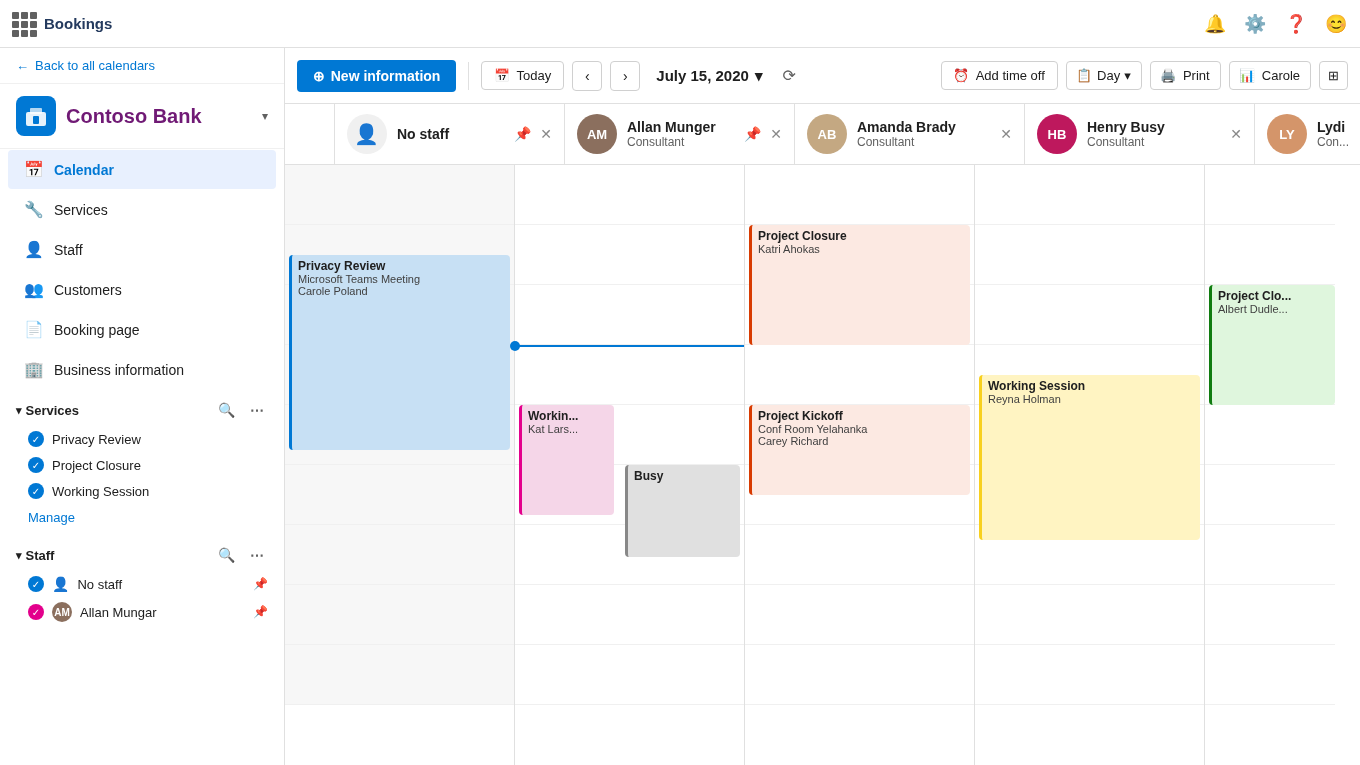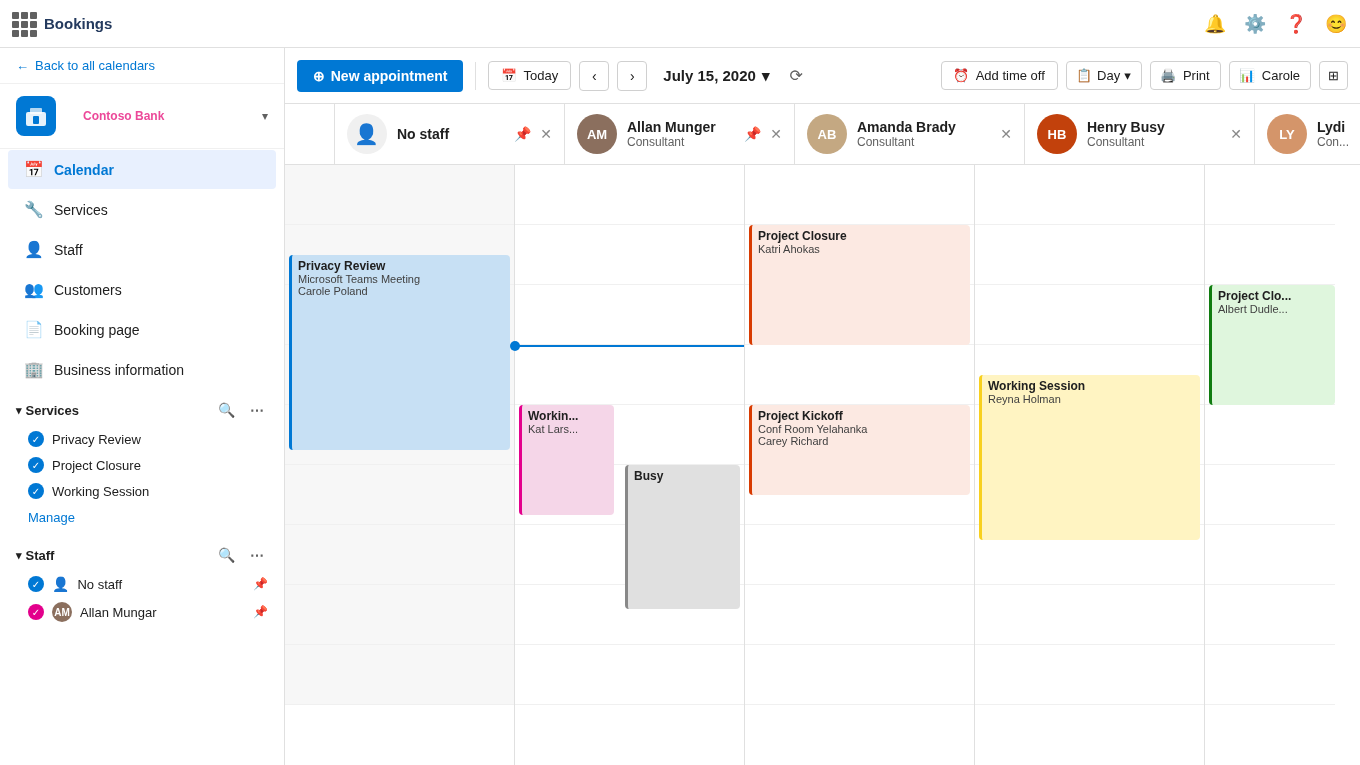--- a/index.html
+++ b/index.html
@@ -60,21 +60,21 @@
       cursor: pointer;
     }
     .org-icon {
       width: 40px; height: 40px;
       background: #0078d4;
       border-radius: 8px;
       display: flex; align-items: center; justify-content: center;
       color: #fff; font-size: 18px; font-weight: 700;
       flex-shrink: 0;
     }
-    .org-name { font-size: 12px; font-weight: 600; color: #ec4899; flex: 1; margin-left: 17px; }
+    .org-name { font-size: 20px; font-weight: 600; color: #701a75; flex: 1; }
     .chevron-down { color: #616161; font-size: 12px; }
 
     .nav-item {
       display: flex; align-items: center; gap: 10px;
       padding: 10px 16px;
       font-size: 14px; color: #202020;
       cursor: pointer;
       border-radius: 4px;
       margin: 1px 8px;
     }
@@ -295,21 +295,21 @@
     .appt-blue { background: #c7e0f4; border-left: 3px solid #0078d4; }
     .appt-peach { background: #fce9e2; border-left: 3px solid #d83b01; }
     .appt-pink { background: #f5d6e8; border-left: 3px solid #e3008c; }
     .appt-yellow { background: #fff4c2; border-left: 3px solid #f8d01e; }
     .appt-green { background: #dff6dd; border-left: 3px solid #107c10; }
     .appt-gray { background: #e0e0e0; border-left: 3px solid #888; }
 
     
     .hb-avatar {
       width: 40px; height: 40px; border-radius: 50%;
-      background: #c2410c; color: #fff;
+      background: #be185d; color: #fff;
       display: flex; align-items: center; justify-content: center;
       font-size: 13px; font-weight: 700;
     }
   </style>
 </head>
 <body>
 
 <div class="top-bar">
   <div class="top-bar-left">
     <div class="waffle-icon">
@@ -437,21 +437,21 @@
         <span class="pin-icon">📌</span>
       </div>
     </div>
   </div>
 
   <div class="content-area">
 
     <div class="cal-toolbar">
       <button class="new-appt-btn">
         <span>⊕</span>
-        <span>New appointment</span>
+        <span>New information</span>
       </button>
       <div class="toolbar-sep"></div>
       <button class="today-btn">
         <span>📅</span>
         <span>Today</span>
       </button>
       <div class="nav-arrow">‹</div>
       <div class="nav-arrow">›</div>
       <div class="date-label">
         <span>July 15, 2020</span>
@@ -589,21 +589,21 @@
             <div class="time-row" style="height:60px;"></div>
             <div class="time-row" style="height:60px;"></div>
             <div class="time-row" style="height:60px;"></div>
             <div class="time-row" style="height:60px;"></div>
 
             <div class="appt appt-pink" style="top:240px;height:110px;left:4px;width:95px;">
               <div class="appt-title">Workin...</div>
               <div class="appt-sub">Kat Lars...</div>
             </div>
 
-            <div class="appt appt-gray" style="top:300px;height:144px;left:110px;right:4px;">
+            <div class="appt appt-gray" style="top:300px;height:92px;left:110px;right:4px;">
               <div class="appt-title">Busy</div>
             </div>
           </div>
 
           <div class="staff-day-col" style="min-width:230px;max-width:230px;">
             <div class="time-row" style="height:60px;"></div>
             <div class="time-row" style="height:60px;"></div>
             <div class="time-row" style="height:60px;"></div>
             <div class="time-row" style="height:60px;"></div>
             <div class="time-row" style="height:60px;"></div>

